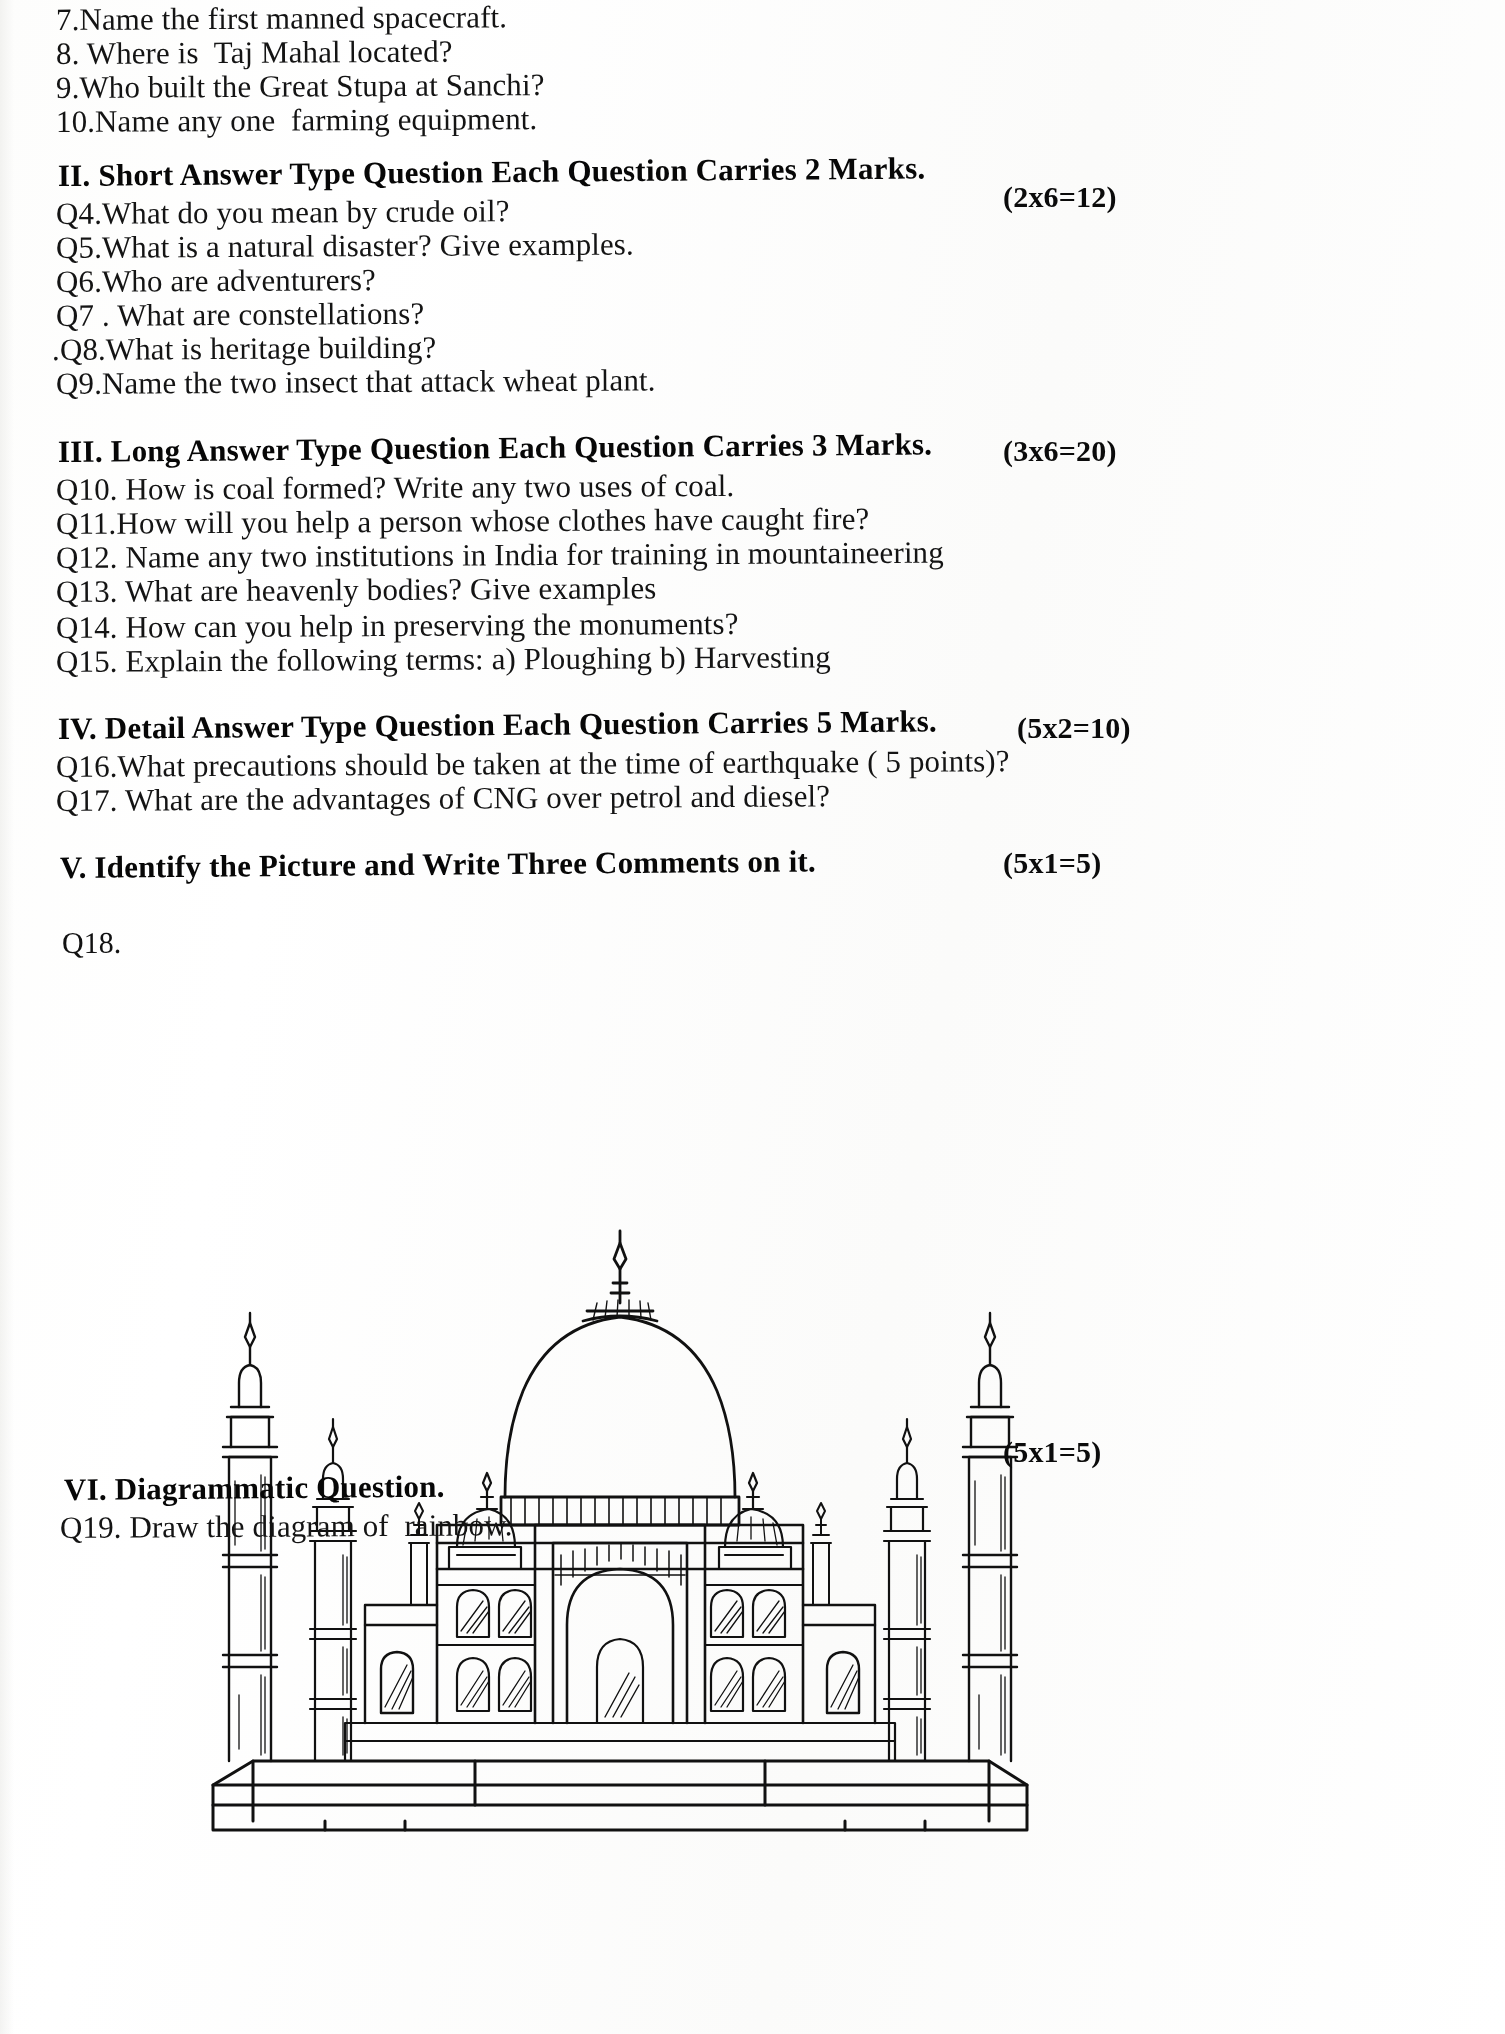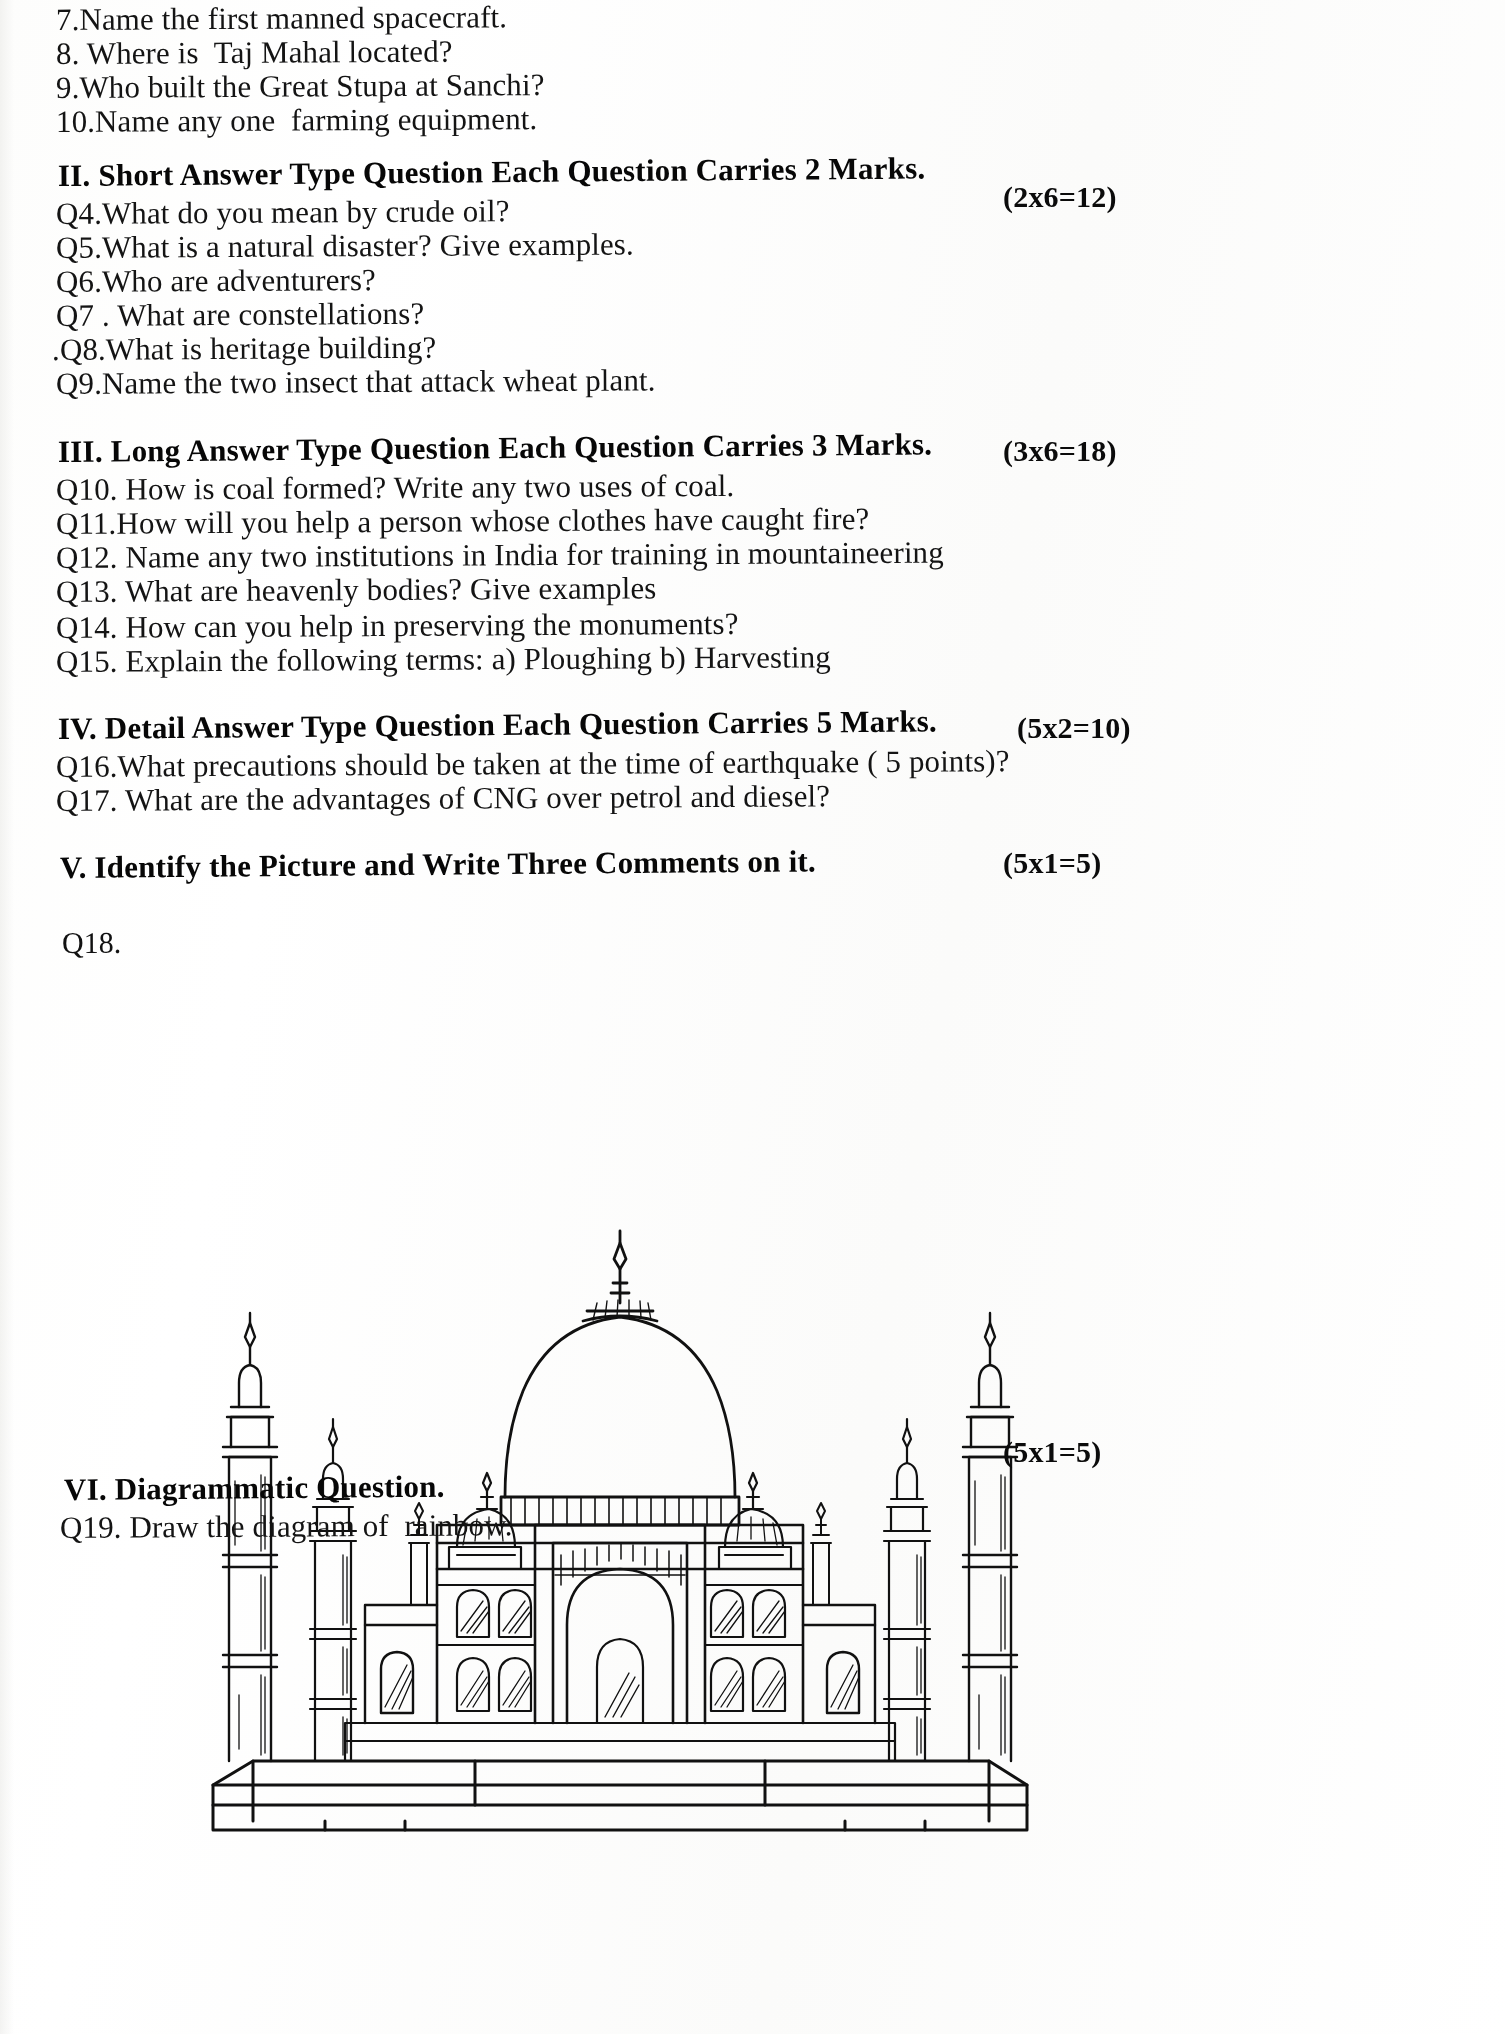--- a/index.html
+++ b/index.html
@@ -92,21 +92,21 @@
   <div class="line marks" style="left:1003px; top:160px;margin-top:22px;">(2x6=12)</div>
 
   <div class="line q skew-a" style="left:56px; top:198px;">Q4.What do you mean by crude oil?</div>
   <div class="line q skew-a" style="left:56px; top:232px;">Q5.What is a natural disaster? Give examples.</div>
   <div class="line q skew-a" style="left:56px; top:266px;">Q6.Who are adventurers?</div>
   <div class="line q skew-a" style="left:56px; top:300px;">Q7 . What are constellations?</div>
   <div class="line q skew-a" style="left:52px; top:334px;">.Q8.What is heritage building?</div>
   <div class="line q skew-a" style="left:56px; top:368px;">Q9.Name the two insect that attack wheat plant.</div>
 
   <div class="line sec skew-b" style="left:58px; top:436px;">III. Long Answer Type Question Each Question Carries 3 Marks.</div>
-  <div class="line marks" style="left:1003px; top:436px;">(3x6=18)</div>
+  <div class="line marks" style="left:1003px; top:436px;">(3x6=20)</div>
 
   <div class="line q skew-a" style="left:56px; top:474px;">Q10. How is coal formed? Write any two uses of coal.</div>
   <div class="line q skew-a" style="left:56px; top:508px;">Q11.How will you help a person whose clothes have caught fire?</div>
   <div class="line q skew-a" style="left:56px; top:542px;">Q12. Name any two institutions in India for training in mountaineering</div>
   <div class="line q skew-a" style="left:56px; top:576px;">Q13. What are heavenly bodies? Give examples</div>
   <div class="line q skew-a" style="left:56px; top:612px;">Q14. How can you help in preserving the monuments?</div>
   <div class="line q skew-a" style="left:56px; top:646px;">Q15. Explain the following terms: a) Ploughing b) Harvesting</div>
 
   <div class="line sec skew-b" style="left:58px; top:713px;">IV. Detail Answer Type Question Each Question Carries 5 Marks.</div>
   <div class="line marks" style="left:1017px; top:713px;">(5x2=10)</div>

